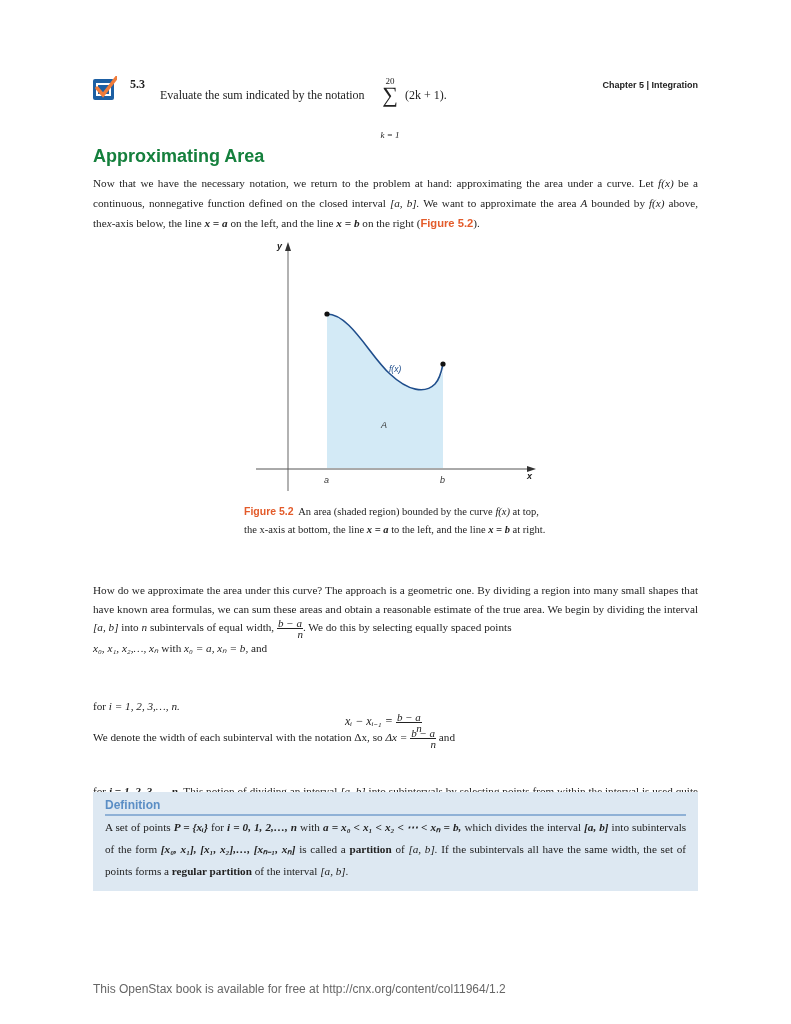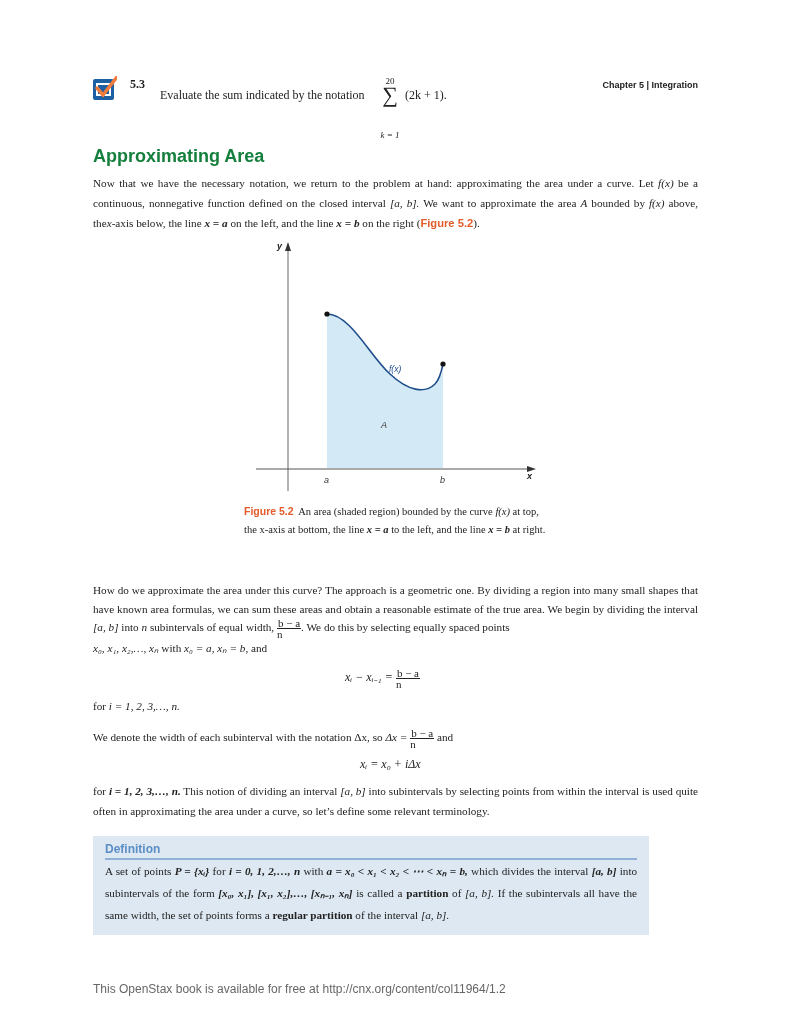--- a/index.html
+++ b/index.html
@@ -19,25 +19,25 @@
   .sigma-expr { left: 405px; top: 88px; font-size: 12px; }
   h2.section { left: 93px; top: 146px; margin: 0; font-size: 18px; font-weight: bold; color: #15803d;
                font-family: "Liberation Sans", sans-serif; }
   .para { left: 93px; width: 605px; font-size: 11.2px; line-height: 20px; text-align: justify; }
   .para i, .eq i { font-style: italic; }
   .mathb { font-style: italic; font-weight: bold; }
   .fig-link { color: #e35b2a; font-family: "Liberation Sans", sans-serif; font-weight: bold; }
   .figure { left: 250px; top: 236px; width: 300px; height: 260px; }
   .caption { left: 244px; top: 502px; width: 310px; font-size: 10.5px; line-height: 18px; }
   .caption-label { color: #e35b2a; font-family: "Liberation Sans", sans-serif; font-weight: bold; }
-  .eq { font-size: 12px; }
-  .frac { display: inline-block; vertical-align: middle; text-align: left; line-height: 10px; font-size: 11px; }
+  .eq { font-size: 12px; margin-top: 44px; }
+  .frac { display: inline-block; vertical-align: middle; text-align: right; font-style: italic; line-height: 10px; font-size: 11px; }
   .frac .num { display: block; border-bottom: 1px solid #222; padding: 0 1px; }
   .frac .den { display: block; }
-  .definition { left: 93px; top: 836px; width: 556px; height: 99px; background: #dde8f2; }
+  .definition { left: 93px; top: 792px; width: 605px; height: 99px; background: #dde8f2; }
   .def-title { position: absolute; left: 12px; top: 6px; font-family: "Liberation Sans", sans-serif;
                font-weight: bold; font-size: 12px; color: #5b8ec5; }
   .def-rule { position: absolute; left: 12px; right: 12px; top: 22px; border-top: 2px solid #8fb1d6; }
   .def-text { position: absolute; left: 12px; right: 12px; top: 24px; font-size: 11.2px; line-height: 22px; text-align: justify; }
   .footer { left: 93px; top: 982px; font-size: 12px; color: #666; font-family: "Liberation Sans", sans-serif; }
 </style>
 </head>
 <body>
 
 <div class="abs header-left sans">512</div>

